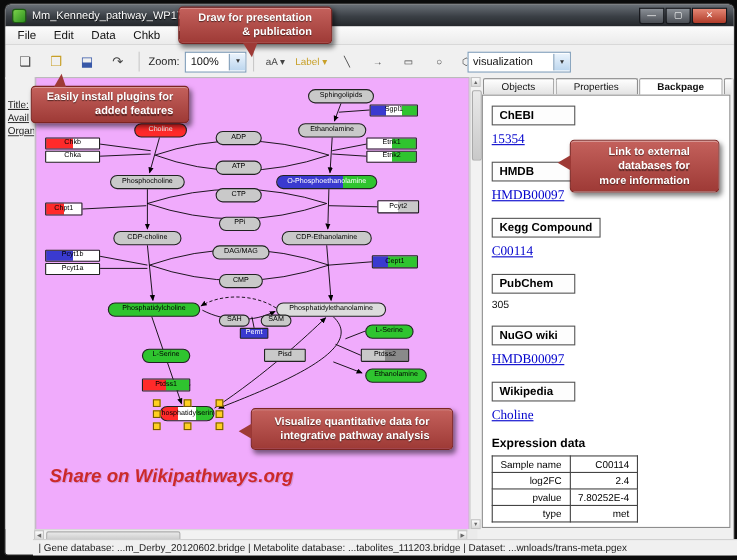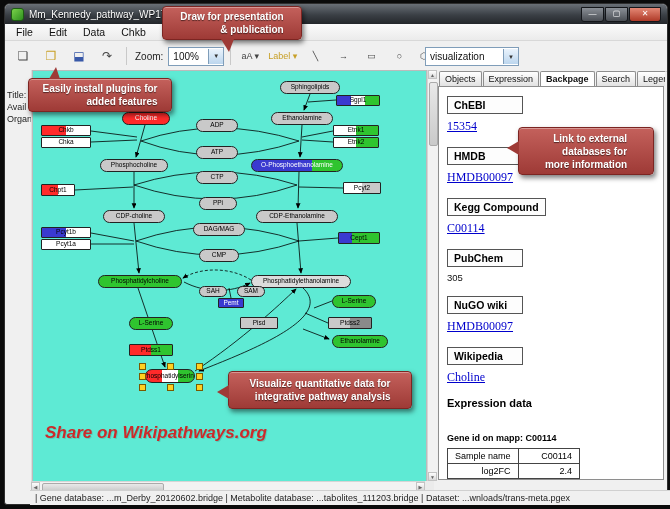--- a/index.html
+++ b/index.html
@@ -34,23 +34,23 @@
   .combo{height:17px;border:1px solid #7f9db9;background:#fff;display:flex;align-items:center;
          font-size:10px;color:#111;padding-left:4px;}
   .combo .arrow-box{width:14px;height:15px;margin-left:4px;border-left:1px solid #7f9db9;
          background:linear-gradient(#eaf3fc,#bcd6ee);display:flex;align-items:center;justify-content:center;
          font-size:6px;color:#333;}
   .viz-combo{position:absolute;right:148px;top:6px;width:88px;}
 
   
   .content{position:absolute;left:0;top:66px;width:660px;height:411px;display:flex;}
   .left-strip{width:26px;background:#f0f0f0;border-right:1px solid #ddd;padding-top:18px;overflow:hidden;}
-  .attr-label{font-size:9px;color:#222;white-space:nowrap;overflow:hidden;width:25px;margin:2px 0 2px 2px;}
-
-  .canvas{position:relative;width:393px;height:411px;background:#5eead4;border:1px solid #bbb;
+  .attr-label{font-size:9px;color:#222;white-space:nowrap;overflow:hidden;width:25px;margin:2px 0 2px 2px;text-decoration:underline;}
+
+  .canvas{position:relative;width:393px;height:411px;background:#f0abfc;border:1px solid #bbb;
           overflow:hidden;flex:0 0 auto;}
   .canvas svg{position:absolute;left:0;top:0;}
   .pnode{position:absolute;box-sizing:border-box;border:1px solid #222;display:flex;align-items:center;
          justify-content:center;font-size:6.5px;line-height:1;white-space:nowrap;overflow:hidden;
          color:#000;z-index:3;cursor:default;}
   .pnode.met{border-radius:7px;}
   .pnode.gene{border-radius:1px;}
   .handle{position:absolute;width:5px;height:5px;background:#ffd020;border:1px solid #7a5a00;z-index:6;}
   .share-text{position:absolute;left:12px;top:352px;font-size:17px;font-weight:bold;font-style:italic;
               color:#cc2a2a;z-index:4;text-shadow:1px 1px 0 rgba(0,0,0,.12);white-space:nowrap;}
@@ -60,21 +60,21 @@
   .hscroll{position:absolute;left:26px;top:477px;width:394px;height:9px;background:#f2f2f2;
            border-top:1px solid #d5d5d5;}
   .sb-btn{position:absolute;width:9px;height:9px;font-size:5px;color:#666;text-align:center;line-height:9px;
           background:linear-gradient(#fdfdfd,#d9d9d9);border:1px solid #c3c3c3;box-sizing:border-box;}
   .sb-thumb{position:absolute;background:linear-gradient(#e9e9e9,#c9c9c9);border:1px solid #aaa;border-radius:2px;}
   .scroll-corner{position:absolute;left:420px;top:477px;width:9px;height:9px;background:#ebebeb;}
 
   
   .sidebar{flex:1;background:#f0f0f0;display:flex;flex-direction:column;overflow:hidden;}
   .tabs{display:flex;align-items:flex-end;height:16px;padding-left:2px;gap:1px;}
-  .tab{font-size:9px;padding:2px 5px;border:1px solid #8e8e8e;border-bottom:none;border-radius:2px 2px 0 0;
+  .tab{font-size:9px;padding:2px 16px;border:1px solid #8e8e8e;border-bottom:none;border-radius:2px 2px 0 0;
        background:linear-gradient(#fff,#e2e2e2);color:#111;white-space:nowrap;text-align:center;}
   .tab.active{background:#fff;font-weight:bold;position:relative;top:1px;padding-bottom:3px;}
   .side-panel{flex:1;background:#fff;border:1px solid #8e8e8e;margin:0 1px 1px 1px;padding:8px 8px 0 8px;
               overflow:hidden;position:relative;}
   .bp-header{display:inline-block;border:1px solid #555;background:#fdfdfd;font-weight:bold;font-size:10.5px;
              padding:2px 6px;min-width:62px;margin-bottom:5px;color:#000;}
   .bp-link{display:block;font-size:12px;color:#0000cc;text-decoration:underline;margin-bottom:12px;font-family:Liberation Serif, serif;}
   .bp-plain{display:block;font-size:9.5px;color:#111;text-decoration:none;margin-bottom:12px;}
   .bp-exp{font-weight:bold;font-size:11px;color:#000;margin-top:2px;}
   .bp-geneid{font-weight:bold;font-size:9px;color:#000;margin-top:24px;}
@@ -254,36 +254,35 @@
 
       <div class="vscroll" data-name="vertical-scrollbar">
         <div class="sb-btn" style="top:0;left:0;" data-name="scroll-up-icon">▲</div>
         <div class="sb-thumb" style="left:1px;top:12px;width:7px;height:62px;" data-name="vertical-scroll-thumb"></div>
         <div class="sb-btn" style="bottom:0;left:0;" data-name="scroll-down-icon">▼</div>
       </div>
 
       <div class="sidebar" data-name="sidebar">
         <div class="tabs" data-name="sidebar-tabs" id="tabs">
             <span class="tab" data-name="tab-objects">Objects</span>
-            <span class="tab" data-name="tab-properties">Expression</span>
+            <span class="tab" data-name="tab-properties">Properties</span>
             <span class="tab active" data-name="tab-backpage">Backpage</span>
             <span class="tab" data-name="tab-search">Search</span>
             <span class="tab" data-name="tab-legend">Legend</span>
           </div>
         <div class="side-panel" data-name="backpage-panel">
           <div id="bp-sections">
               <div data-name="backpage-section-chebi"><div class="bp-header" data-name="database-header">ChEBI</div><a class="bp-link" data-name="external-db-link" href="#">15354</a></div>
               <div data-name="backpage-section-hmdb"><div class="bp-header" data-name="database-header">HMDB</div><a class="bp-link" data-name="external-db-link" href="#">HMDB00097</a></div>
               <div data-name="backpage-section-kegg-compound"><div class="bp-header" data-name="database-header">Kegg Compound</div><a class="bp-link" data-name="external-db-link" href="#">C00114</a></div>
               <div data-name="backpage-section-pubchem"><div class="bp-header" data-name="database-header">PubChem</div><div class="bp-plain" data-name="db-value">305</div></div>
               <div data-name="backpage-section-nugo-wiki"><div class="bp-header" data-name="database-header">NuGO wiki</div><a class="bp-link" data-name="external-db-link" href="#">HMDB00097</a></div>
               <div data-name="backpage-section-wikipedia"><div class="bp-header" data-name="database-header">Wikipedia</div><a class="bp-link" data-name="external-db-link" href="#">Choline</a></div>
             </div>
           <div class="bp-exp" data-name="expression-data-heading">Expression data</div>
-          <div class="bp-geneid" data-name="gene-id-line">Gene id on mapp: C00114</div>
           <table class="bp-table" data-name="expression-table">
               <tbody id="bp-table-body">
                 <tr data-name="table-row">
                   <td data-name="table-cell">Sample name</td>
                   <td data-name="table-cell">C00114</td>
                 </tr>
                 <tr data-name="table-row">
                   <td data-name="table-cell">log2FC</td>
                   <td data-name="table-cell">2.4</td>
                 </tr>

